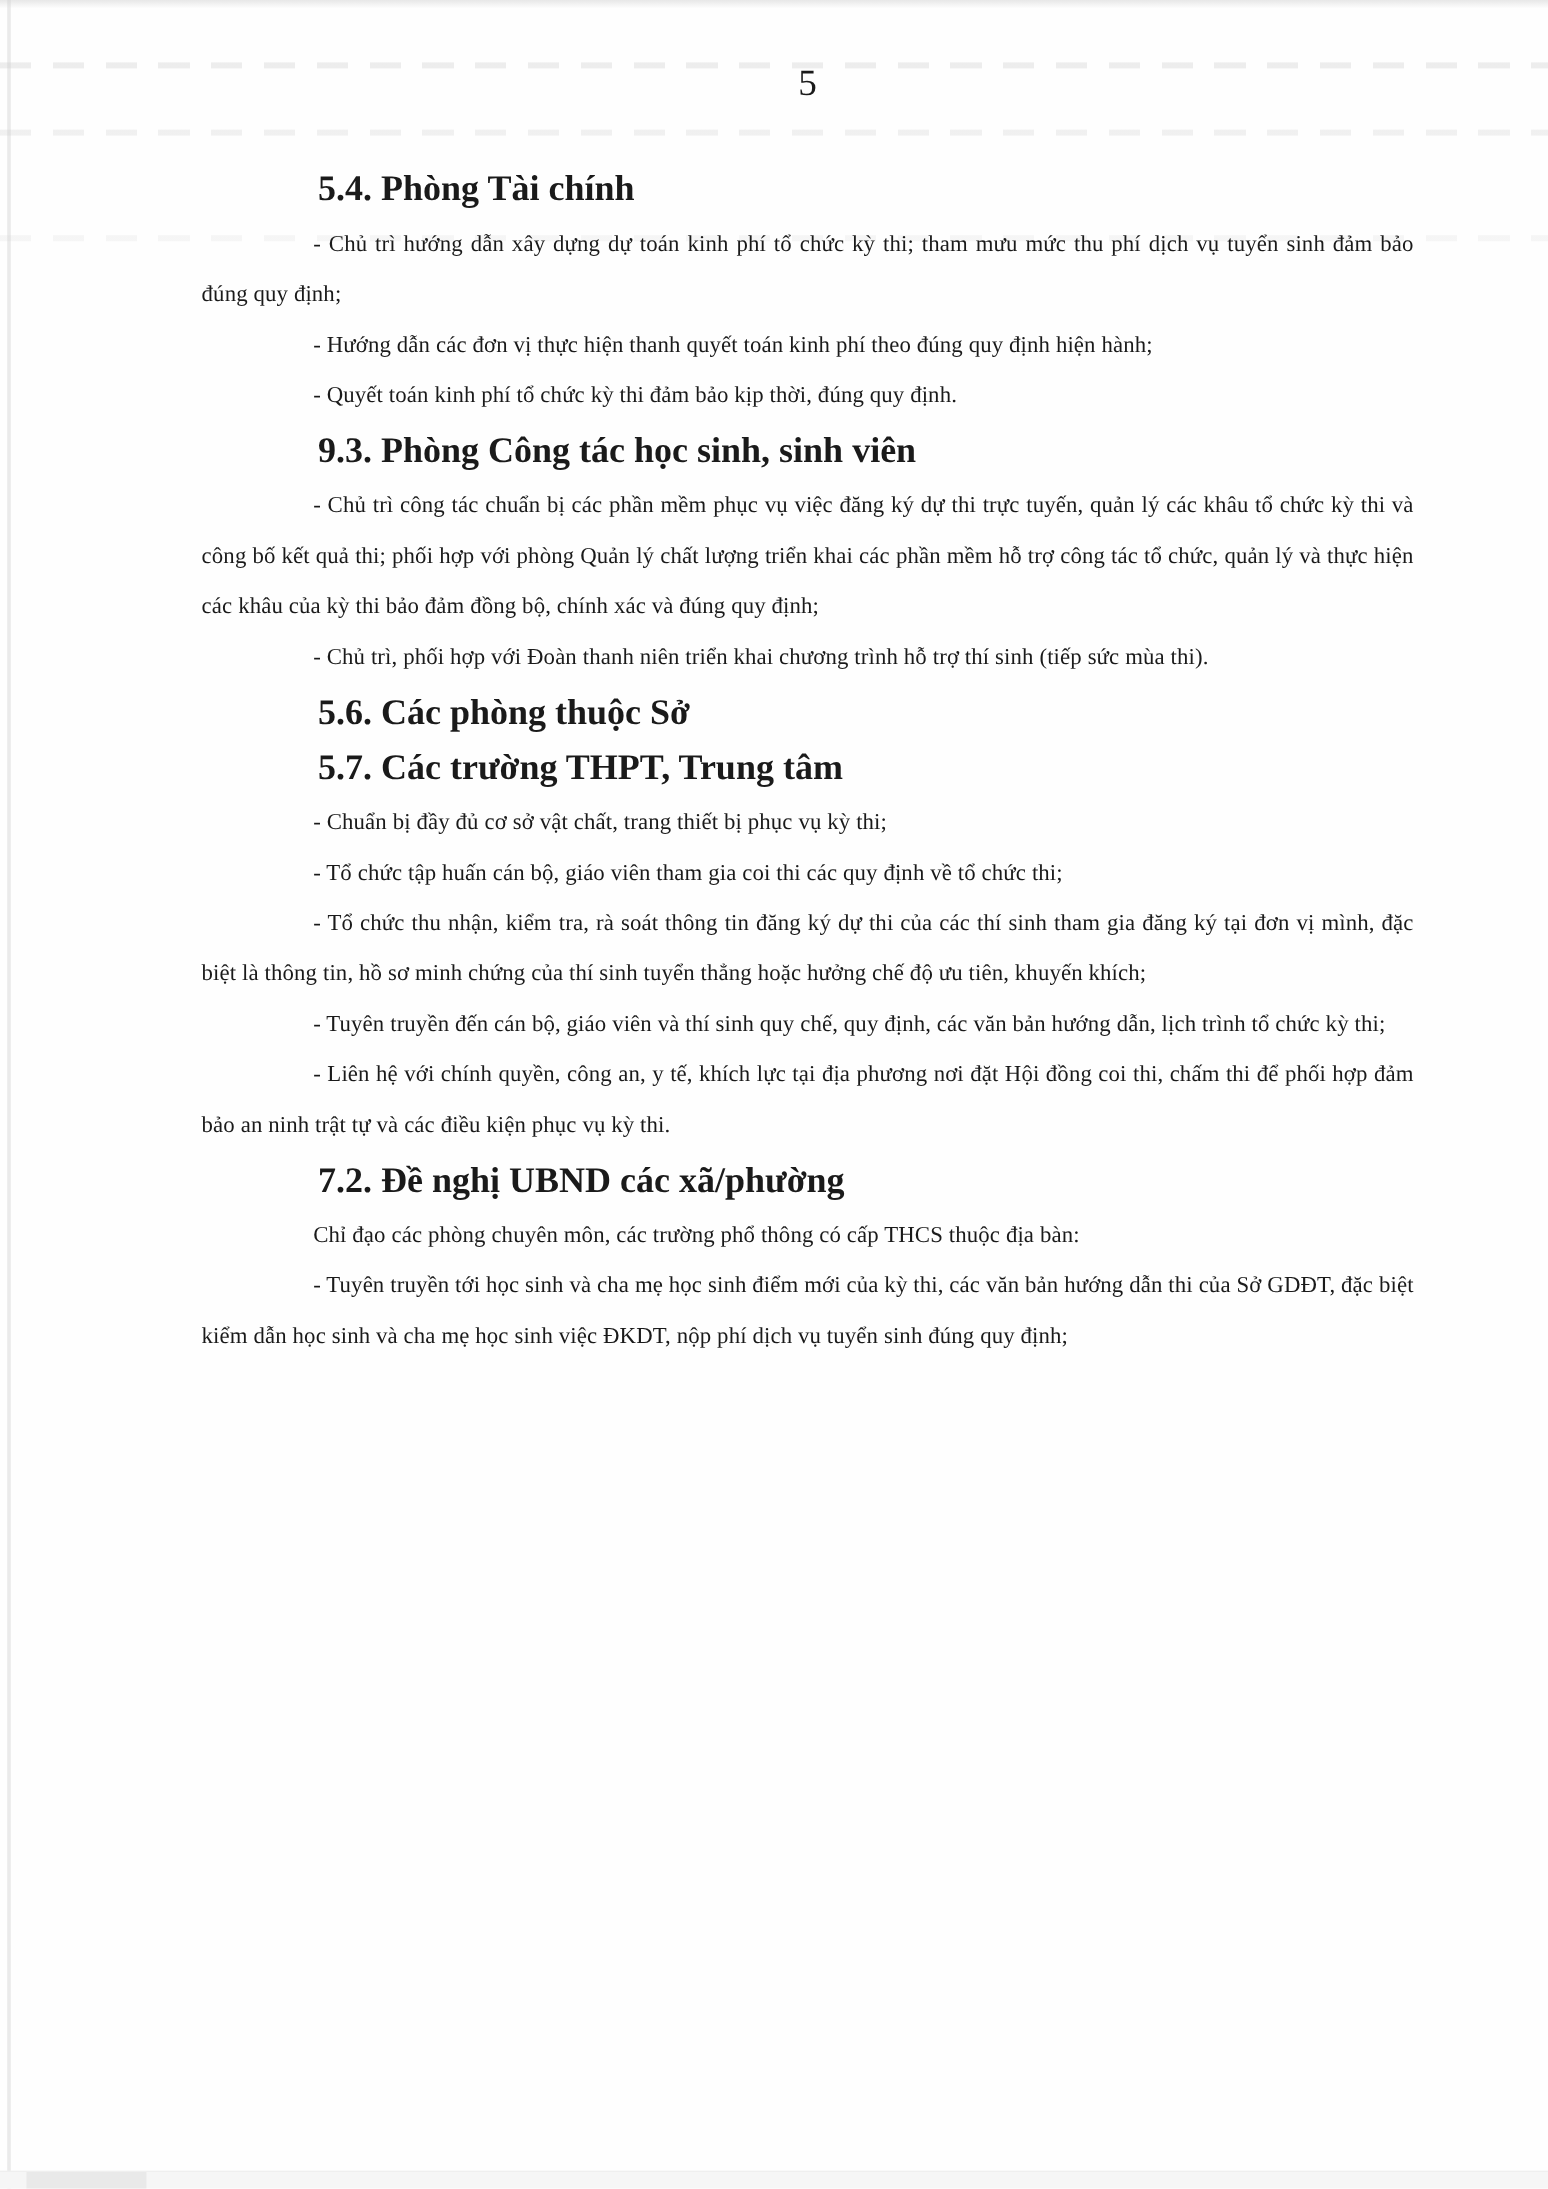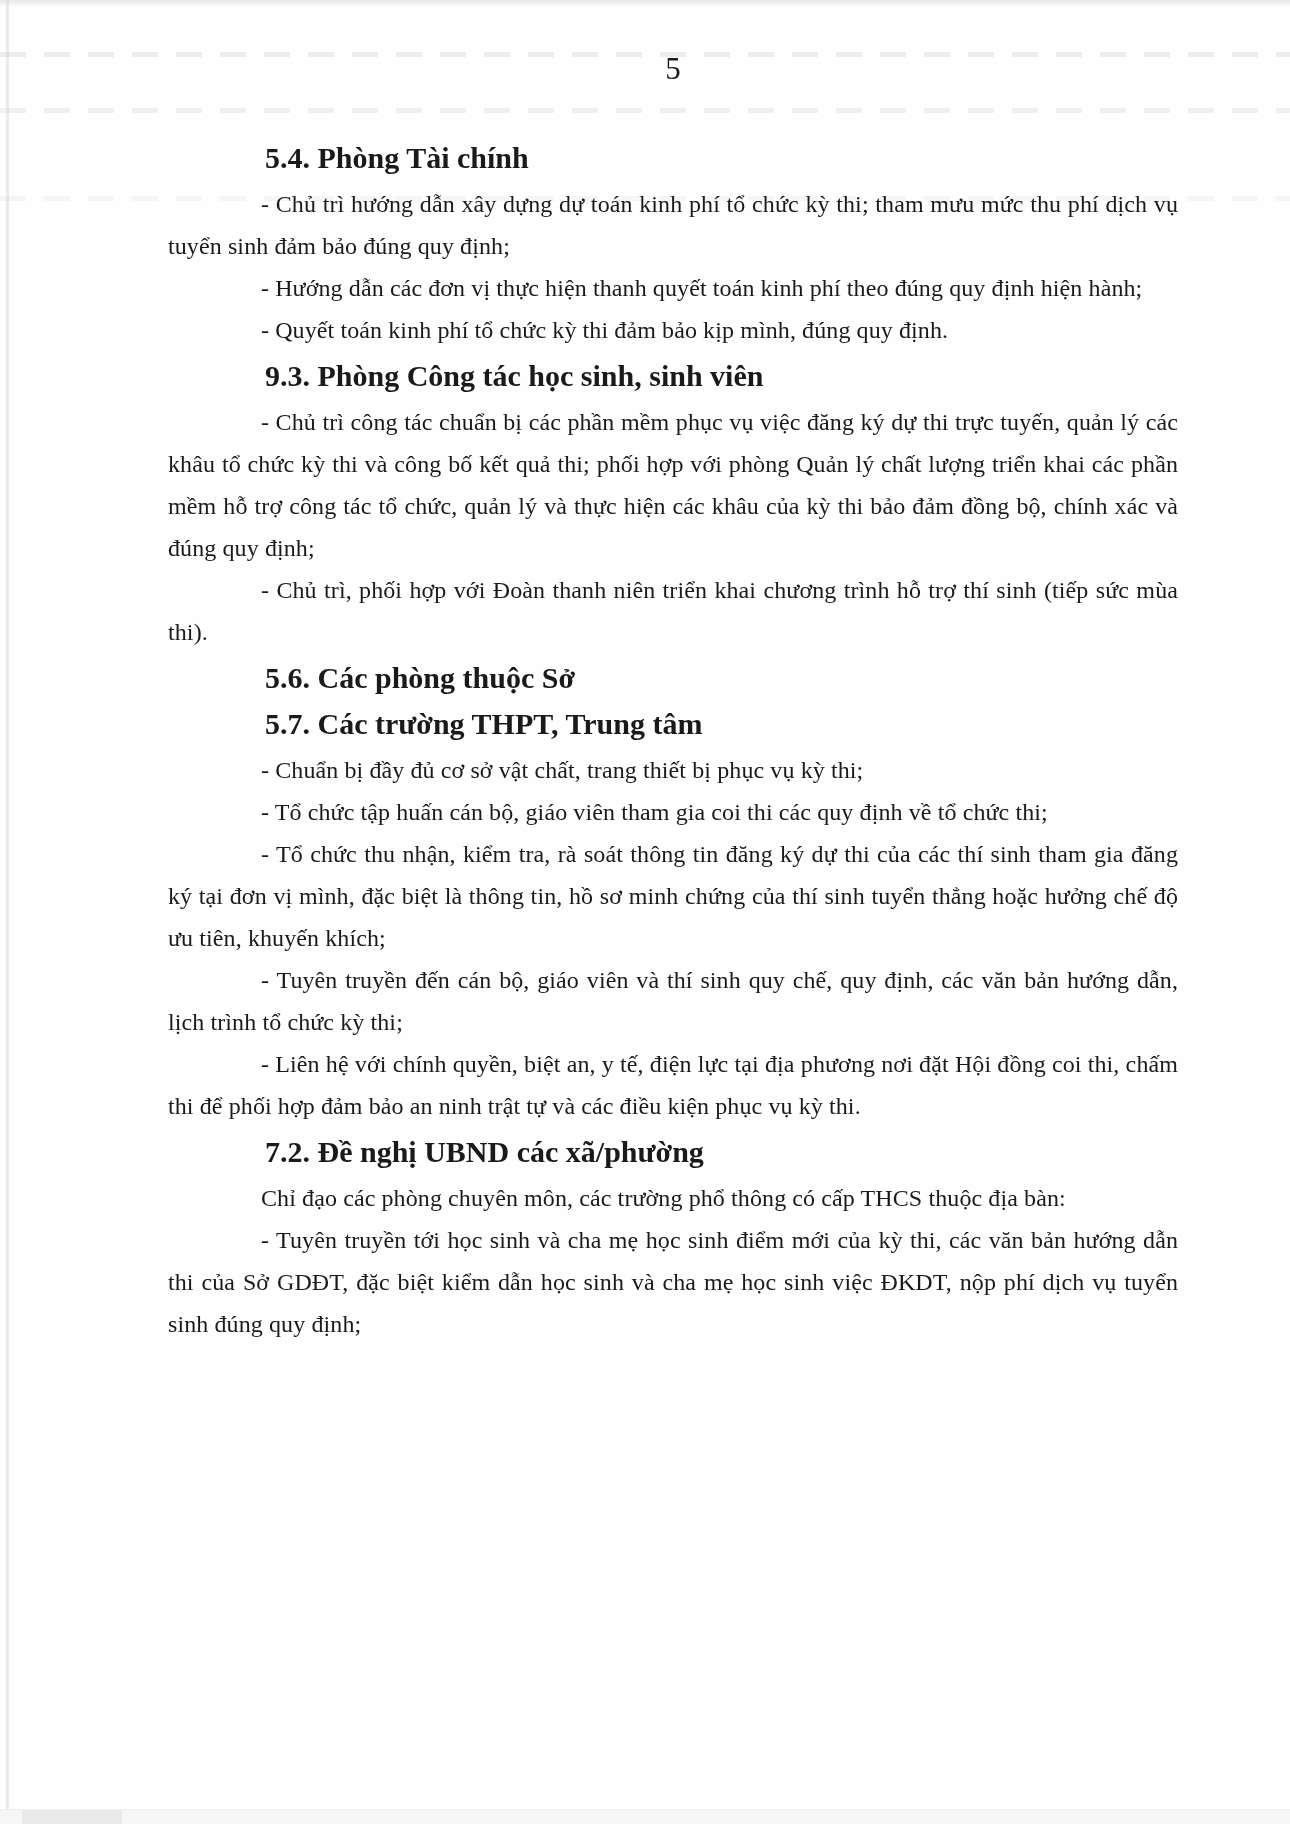--- a/index.html
+++ b/index.html
@@ -73,21 +73,21 @@
     margin: 4px;
     padding: 0;
     font-size: 30px;
     font-weight: bold;
     line-height: 42px;
     text-indent: 93px;
   }
   .content p {
     margin: 0;
     padding: 0;
-    font-size: 24px;
+    font-size: 19px;
     line-height: 42px;
     text-indent: 93px;
     text-align: justify;
     letter-spacing: 0.1px;
   }
 </style>
 </head>
 <body>
 
 <div class="page">
@@ -98,40 +98,40 @@
   <div class="scan-noise-band band-3"></div>
 
   <div class="page-number">5</div>
 
   <div class="content">
 
     <section>
       <h2>5.4. Phòng Tài chính</h2>
       <p>- Chủ trì hướng dẫn xây dựng dự toán kinh phí tổ chức kỳ thi; tham mưu mức thu phí dịch vụ tuyển sinh đảm bảo đúng quy định;</p>
       <p>- Hướng dẫn các đơn vị thực hiện thanh quyết toán kinh phí theo đúng quy định hiện hành;</p>
-      <p>- Quyết toán kinh phí tổ chức kỳ thi đảm bảo kịp mình, đúng quy định.</p>
+      <p>- Quyết toán kinh phí tổ chức kỳ thi đảm bảo kịp thời, đúng quy định.</p>
     </section>
 
     <section>
       <h2>9.3. Phòng Công tác học sinh, sinh viên</h2>
       <p>- Chủ trì công tác chuẩn bị các phần mềm phục vụ việc đăng ký dự thi trực tuyến, quản lý các khâu tổ chức kỳ thi và công bố kết quả thi; phối hợp với phòng Quản lý chất lượng triển khai các phần mềm hỗ trợ công tác tổ chức, quản lý và thực hiện các khâu của kỳ thi bảo đảm đồng bộ, chính xác và đúng quy định;</p>
       <p>- Chủ trì, phối hợp với Đoàn thanh niên triển khai chương trình hỗ trợ thí sinh (tiếp sức mùa thi).</p>
     </section>
 
     <section>
       <h2>5.6. Các phòng thuộc Sở</h2>
     </section>
 
     <section>
       <h2>5.7. Các trường THPT, Trung tâm</h2>
       <p>- Chuẩn bị đầy đủ cơ sở vật chất, trang thiết bị phục vụ kỳ thi;</p>
       <p>- Tổ chức tập huấn cán bộ, giáo viên tham gia coi thi các quy định về tổ chức thi;</p>
       <p>- Tổ chức thu nhận, kiểm tra, rà soát thông tin đăng ký dự thi của các thí sinh tham gia đăng ký tại đơn vị mình, đặc biệt là thông tin, hồ sơ minh chứng của thí sinh tuyển thẳng hoặc hưởng chế độ ưu tiên, khuyến khích;</p>
       <p>- Tuyên truyền đến cán bộ, giáo viên và thí sinh quy chế, quy định, các văn bản hướng dẫn, lịch trình tổ chức kỳ thi;</p>
-      <p>- Liên hệ với chính quyền, biệt an, y tế, điện lực tại địa phương nơi đặt Hội đồng coi thi, chấm thi để phối hợp đảm bảo an ninh trật tự và các điều kiện phục vụ kỳ thi.</p>
+      <p>- Liên hệ với chính quyền, công an, y tế, khích lực tại địa phương nơi đặt Hội đồng coi thi, chấm thi để phối hợp đảm bảo an ninh trật tự và các điều kiện phục vụ kỳ thi.</p>
     </section>
 
     <section>
       <h2>7.2. Đề nghị UBND các xã/phường</h2>
       <p>Chỉ đạo các phòng chuyên môn, các trường phổ thông có cấp THCS thuộc địa bàn:</p>
       <p>- Tuyên truyền tới học sinh và cha mẹ học sinh điểm mới của kỳ thi, các văn bản hướng dẫn thi của Sở GDĐT, đặc biệt kiểm dẫn học sinh và cha mẹ học sinh việc ĐKDT, nộp phí dịch vụ tuyển sinh đúng quy định;</p>
     </section>
 
   </div>
 

